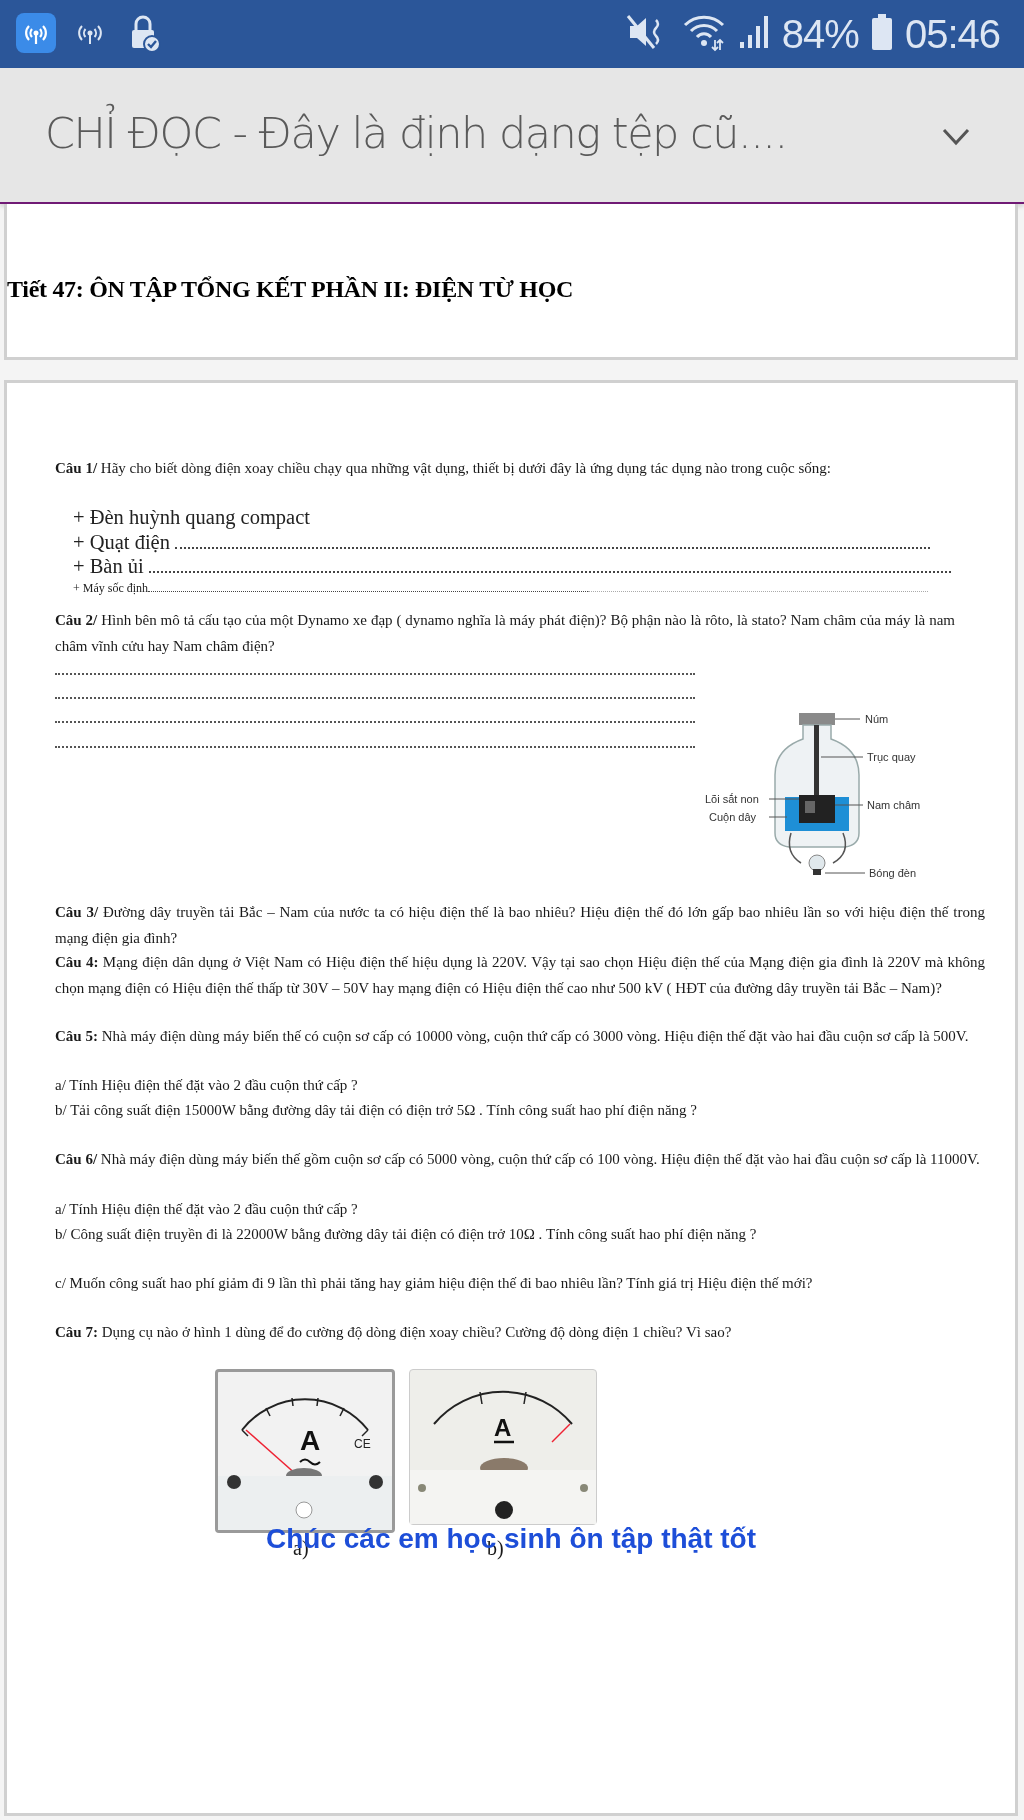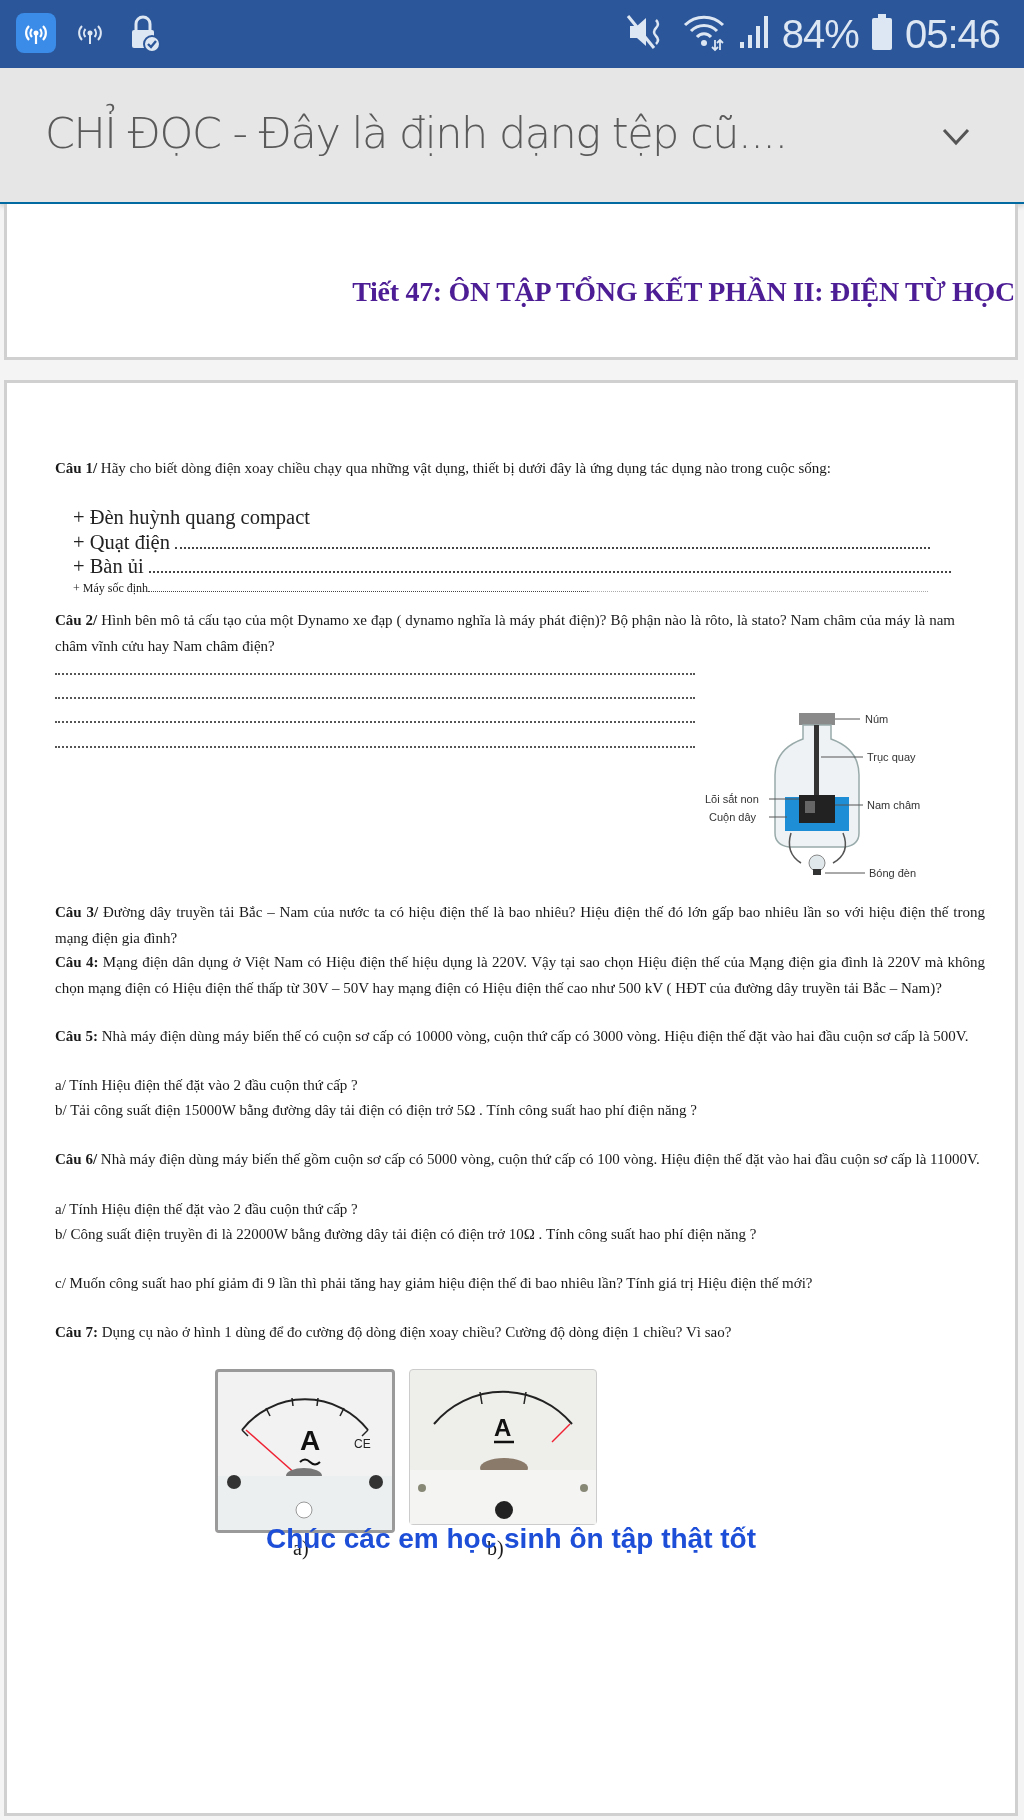--- a/index.html
+++ b/index.html
@@ -16,40 +16,40 @@
     font-family: "Liberation Sans", sans-serif;
   }
   .sb-left { position: absolute; left: 16px; top: 13px; display: flex; gap: 14px; align-items: center; }
   .sb-icon { width: 40px; height: 40px; display: flex; align-items: center; justify-content: center; }
   .sb-icon.active { background: #3b8be8; border-radius: 8px; }
   .sb-right { position: absolute; right: 24px; top: 10px; display: flex; gap: 12px; align-items: center; height: 48px; }
   .sb-text { font-size: 40px; letter-spacing: -1px; }
   
   .ro-bar {
     position: absolute; left: 0; top: 68px; width: 1024px; height: 134px;
-    background: #e6e6e6; border-bottom: 2px solid #0369a1;
+    background: #e6e6e6; border-bottom: 2px solid #701a75;
     box-shadow: 0 3px 4px rgba(0,0,0,0.12);
   }
   .ro-title {
     position: absolute; left: 45px; top: 40px;
     font-family: "DejaVu Sans", sans-serif; font-size: 43px; color: #5a5a5a;
     letter-spacing: -1.5px; font-weight: 300;
   }
   .ro-chevron { position: absolute; right: 48px; top: 48px; width: 40px; height: 40px; cursor: pointer; }
   
   .page {
     position: absolute; left: 4px; width: 1014px; background: #ffffff;
     border: 3px solid #d0d0d0; box-sizing: border-box;
   }
   .page1 { top: 204px; height: 156px; border-top: none; }
   .page2 { top: 380px; height: 1436px; }
   .doc-title {
-    position: absolute; left: 0; right: 0; top: 72px; text-align: right;
-    font-family: "Liberation Serif", serif; font-weight: bold; font-size: 28px;
-    color: #4c1d95; letter-spacing: -0.3px;
+    position: absolute; left: 0; right: 0; top: 72px; text-align: left;
+    font-family: "Liberation Serif", serif; font-weight: bold; font-size: 24px;
+    color: #000000; letter-spacing: -0.3px;
   }
   .content { position: absolute; left: 48px; top: 72px; width: 930px; color: #1a1a1a; }
   .q { position: absolute; left: 0; width: 930px; font-size: 15px; line-height: 26px; text-align: justify; }
   .q b { font-weight: bold; }
   .bullet { position: absolute; left: 18px; font-size: 20.5px; line-height: 24px; white-space: nowrap; color:#222; }
   .dots { border-bottom: 2px dotted #444; display: inline-block; height: 14px; vertical-align: baseline; }
   .dots-line { position: absolute; left: 0; width: 640px; border-bottom: 2px dotted #555; height: 2px; }
   .small { font-size: 12px; }
   .figure-dynamo { position: absolute; left: 650px; top: 258px; width: 300px; height: 170px; }
   .fig-label { position: absolute; font-family: "Liberation Sans", sans-serif; font-size: 11px; color: #333; white-space: nowrap; }

